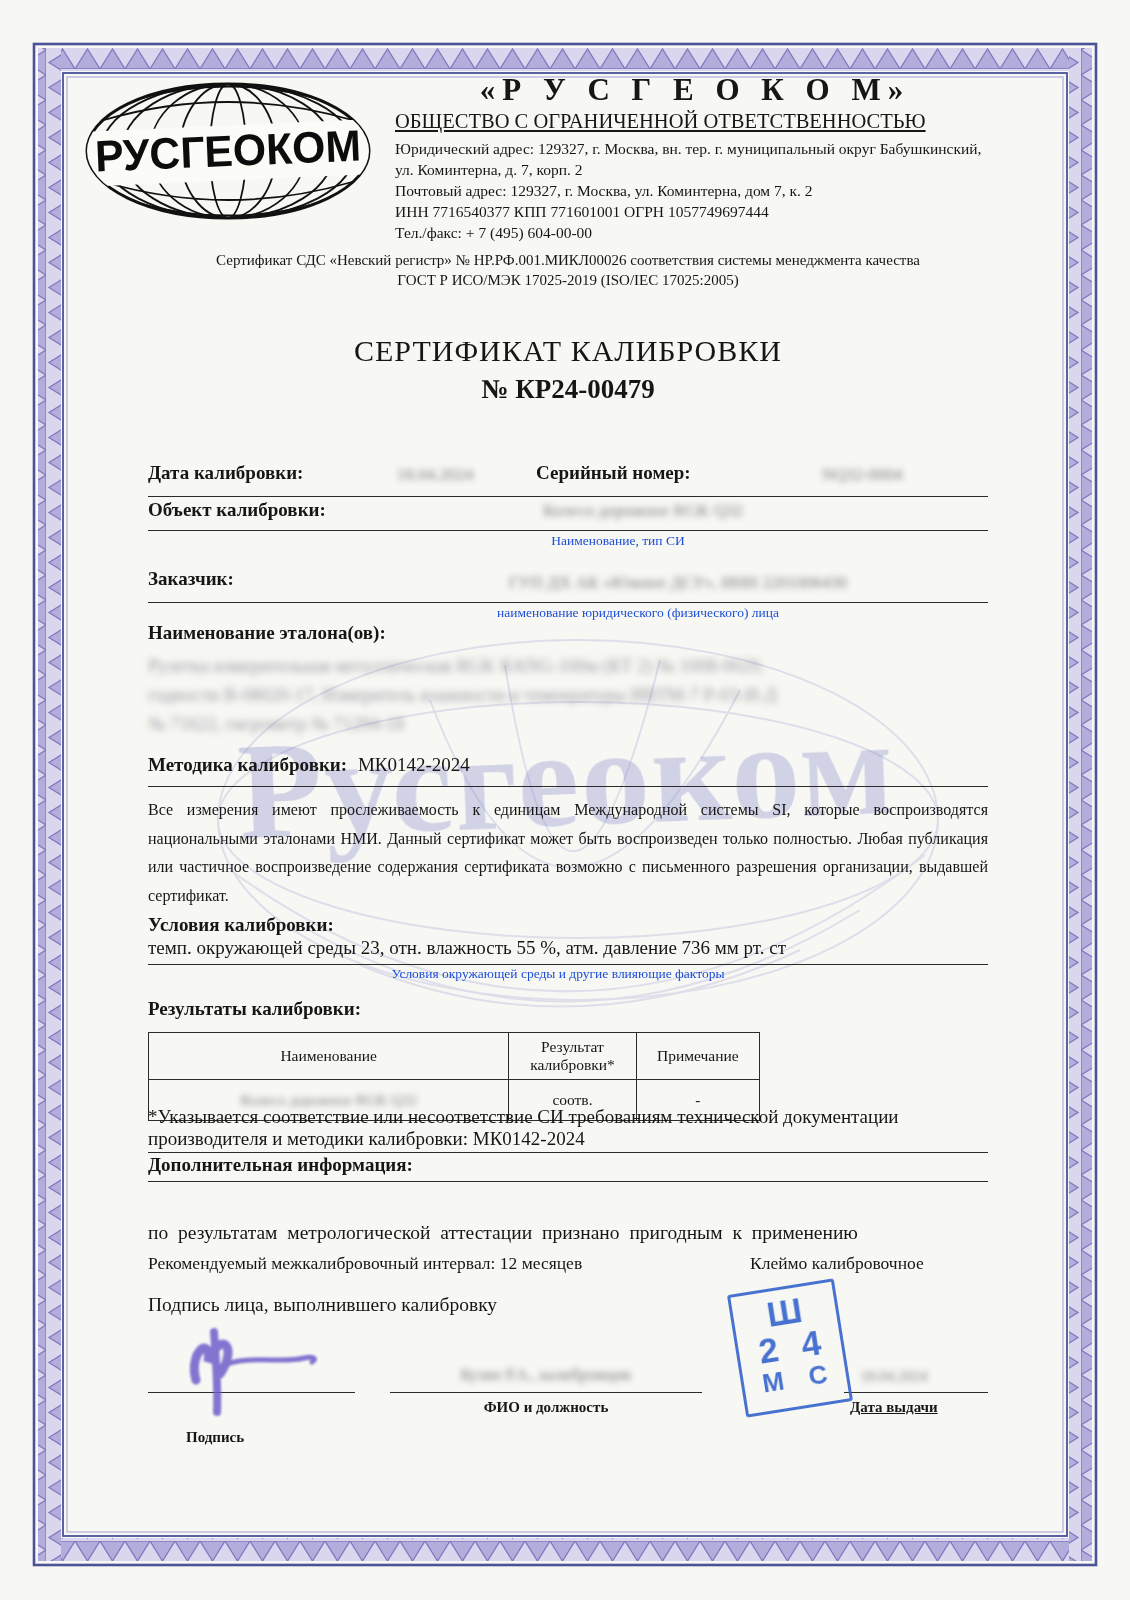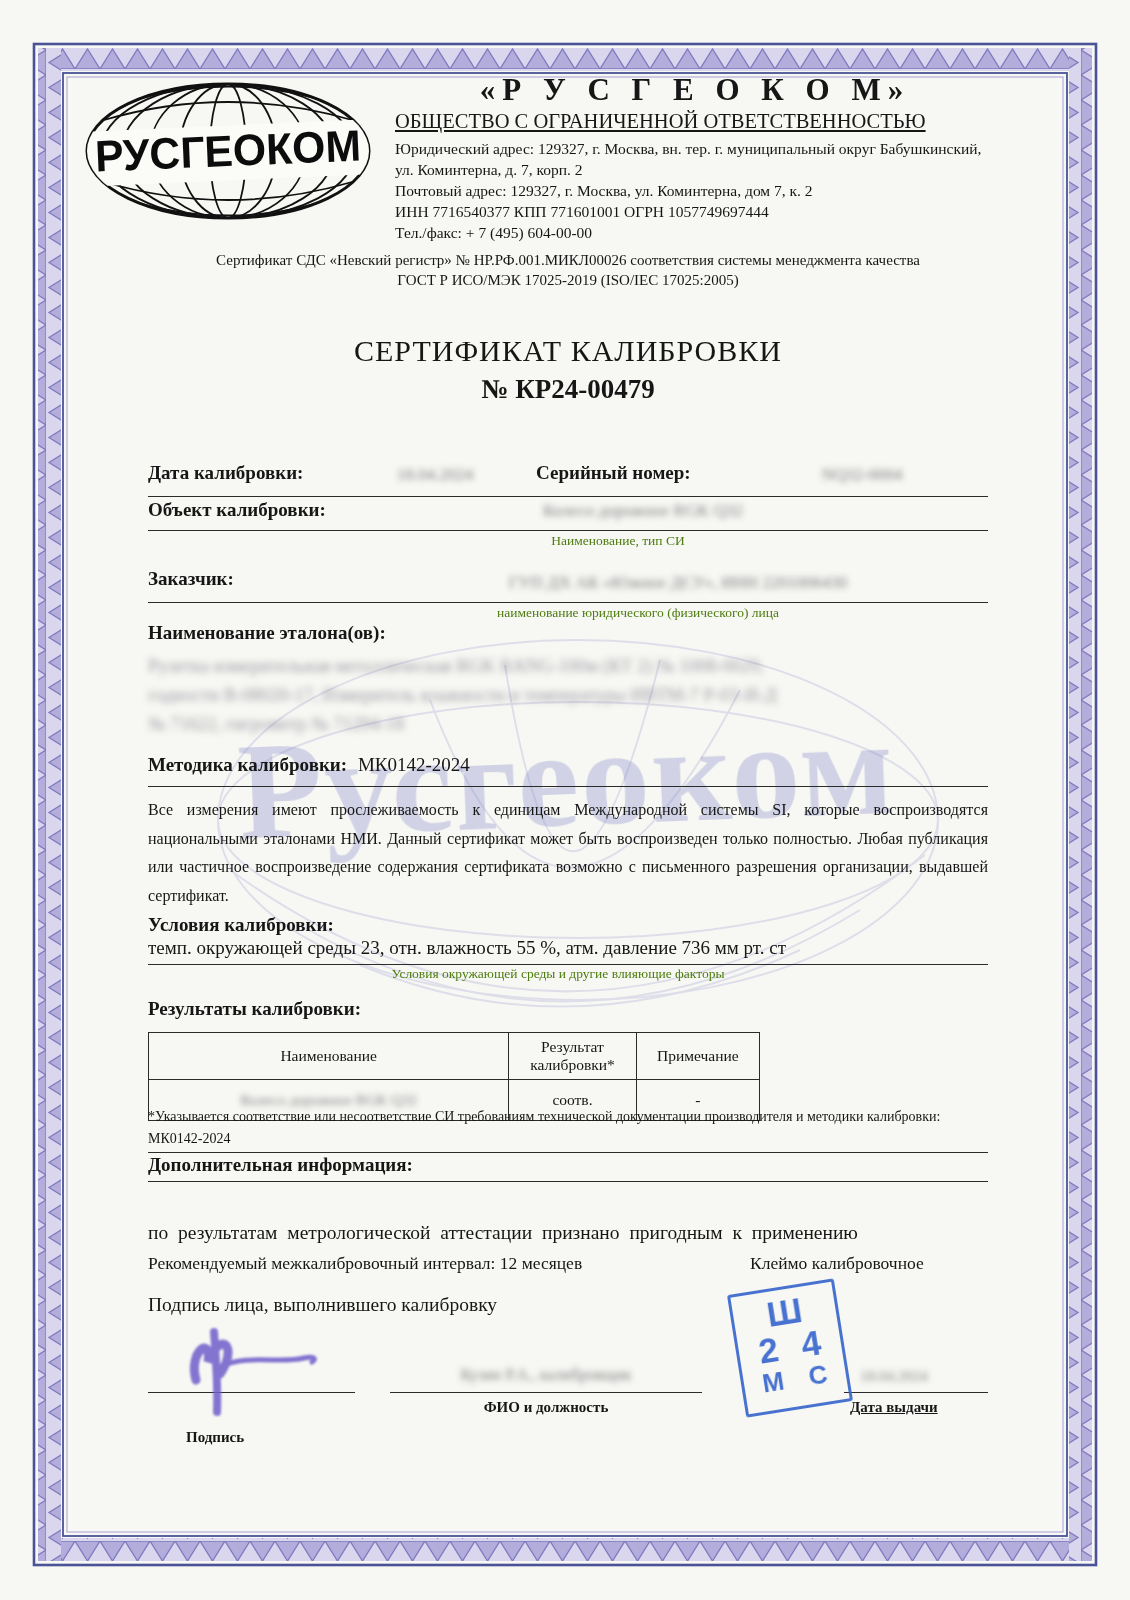--- a/index.html
+++ b/index.html
@@ -8,21 +8,21 @@
   .frame{position:absolute;left:0;top:0;z-index:1;}
   .wm{position:absolute;z-index:2;pointer-events:none;}
   .wm-text{position:absolute;left:238px;top:698px;width:720px;z-index:2;
            font-family:"Liberation Serif",serif;font-weight:bold;font-size:138px;
            color:#7b80c6;opacity:.30;transform:rotate(-2.2deg);letter-spacing:2px;
            filter:blur(.6px);white-space:nowrap;pointer-events:none;}
   .content{position:absolute;left:148px;top:0;width:840px;z-index:3;}
   .abs{position:absolute;}
   .lbl{font-weight:bold;font-size:19px;}
   .rule{border-bottom:1.5px solid #2b2b2b;}
-  .cap{font-size:13.5px;text-align:center;color:#4d7c0f;}
+  .cap{font-size:13.5px;text-align:center;color:#1d4ed8;}
   .bv{filter:blur(3px);opacity:.72;color:#4b4b55;}
   .bv2{filter:blur(3.6px);opacity:.62;color:#5c5c70;}
   .hdr-company{font-weight:bold;font-size:31px;letter-spacing:7px;white-space:nowrap;}
   .hdr-ooo{font-weight:normal;font-size:20.5px;text-decoration:underline;margin-top:2px;white-space:nowrap;}
   .hdr-addr{font-size:15.5px;line-height:21px;margin-top:5px;width:600px;}
   .cert-lines{font-size:15px;line-height:20px;text-align:center;}
   .doc-title{font-weight:normal;font-size:30px;text-align:center;letter-spacing:1px;}
   .doc-num{font-weight:bold;font-size:27px;text-align:center;margin-top:6px;}
   .row{position:absolute;left:0;width:840px;}
   .para{font-size:16px;line-height:28.5px;text-align:justify;}
@@ -180,21 +180,21 @@
         <th style="width:117px;">Примечание</th>
       </tr>
       <tr>
         <td style="height:36px;"><span class="bv" style="font-size:15px;">Колесо дорожное RGK Q32</span></td>
         <td>соотв.</td>
         <td>-</td>
       </tr>
     </tbody>
       </table>
 
-    <div class="row rule" style="top:1106px;font-size:14px;line-height:22px;padding-bottom:2px;">*Указывается соответствие или несоответствие СИ требованиям технической документации производителя и методики калибровки: МК0142-2024</div>
+    <div class="row rule" style="top:1106px;font-size:19px;line-height:22px;padding-bottom:2px;">*Указывается соответствие или несоответствие СИ требованиям технической документации производителя и методики калибровки: МК0142-2024</div>
 
     <div class="row rule lbl" style="top:1154px;height:27px;">Дополнительная информация:</div>
     <div class="row" style="top:1190px;font-size:19.5px;word-spacing:5px;margin-top:32px;">по результатам метрологической аттестации признано пригодным к применению</div>
 
     <div class="row" style="top:1253px;font-size:17.5px;">
       <span>Рекомендуемый межкалибровочный интервал: 12 месяцев</span>
       <span class="abs" style="left:602px;">Клеймо калибровочное</span>
     </div>
 
     <div class="row" style="top:1294px;font-size:19.5px;">Подпись лица, выполнившего калибровку</div>

